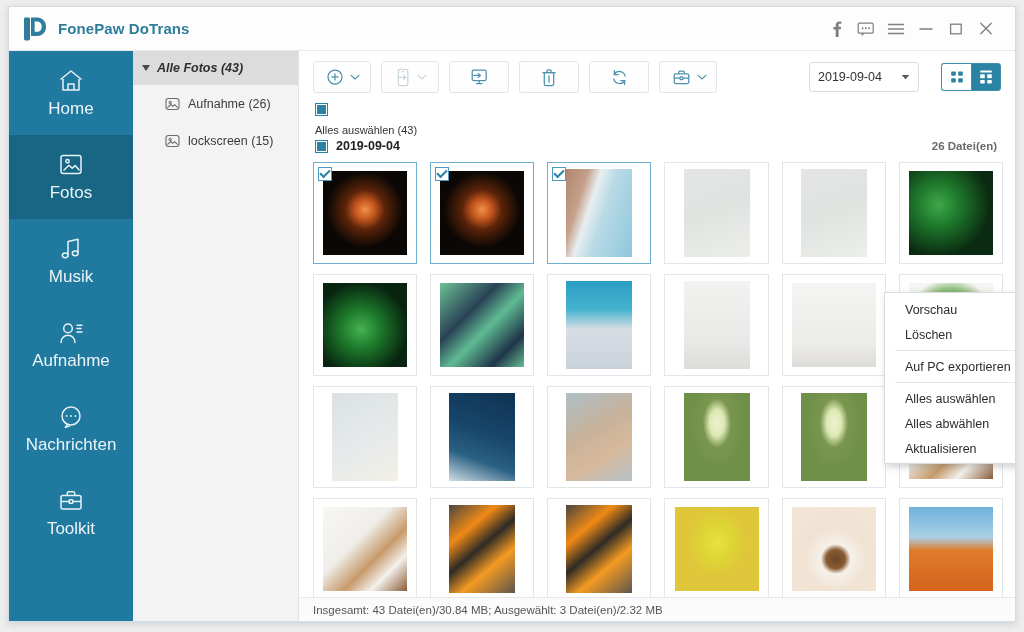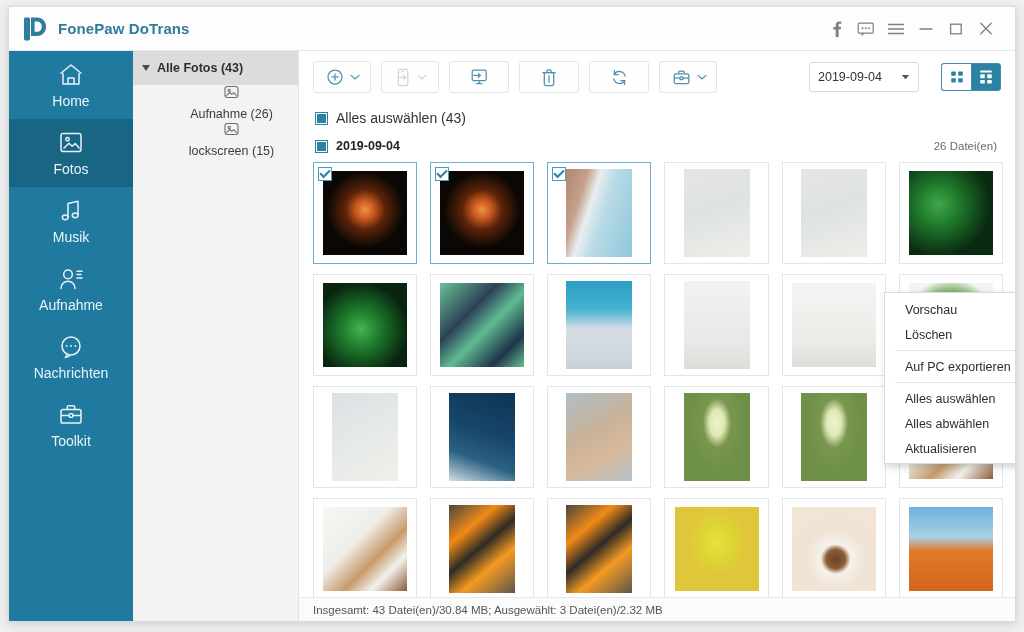--- a/index.html
+++ b/index.html
@@ -106,26 +106,26 @@
 
   
   .nav {
     width: 124px;
     min-width: 124px;
     background: #20799e;
     display: flex;
     flex-direction: column;
   }
   .nav-item {
-    height: 68px;
+    height: 84px;
     display: flex; flex-direction: column;
     align-items: center; justify-content: center;
     gap: 5px;
     color: #eaf4f8;
-    font-size: 14px;
+    font-size: 17px;
     cursor: default;
   }
   .nav-item.sel { background: #186684; justify-content: center; }
   .nav-item .ico { height: 26px; display:flex; align-items:center; }
 
   
   .tree {
     width: 165px;
     min-width: 165px;
     background: #f3f3f3;
@@ -137,30 +137,30 @@
     height: 34px;
     background: #dcdcdc;
     display: flex; align-items: center;
     gap: 7px;
     padding-left: 9px;
     font-weight: bold;
     font-size: 12.5px;
     color: #2f2f2f;
     box-sizing: border-box;
     cursor: default;
+    font-style: italic;
   }
   .tri { width:0;height:0;border-left:4.5px solid transparent;border-right:4.5px solid transparent;border-top:6px solid #4a4a4a; }
   .tree-item {
     height: 37px;
     display: flex; align-items: center;
     gap: 8px;
     padding-left: 32px;
     cursor: default;
     box-sizing: border-box;
-    flex-direction: column;
   }
 
   
   .content {
     flex: 1;
     display: flex;
     flex-direction: column;
     min-width: 0;
     background: #fff;
     position: relative;
@@ -208,40 +208,41 @@
     background: #fff;
     cursor: default;
     box-sizing: border-box;
   }
   .vbtn:first-child { border-radius: 3px 0 0 3px; border-right: none;}
   .vbtn:last-child { border-radius: 0 3px 3px 0; }
   .vbtn.active { background: #2b83a4; }
 
   .selectall {
     height: 30px;
-    display: flex; align-items: center;
+    display: flex; align-items: flex-start;
     gap: 8px;
     padding-left: 16px;
-    font-size: 14px;
+    font-size: 11px;
     color: #333;
     cursor: default;
+    flex-direction: column;
   }
   .grouphdr {
     height: 26px;
     display: flex; align-items: center;
     gap: 8px;
     padding: 0 18px 0 16px;
     font-size: 12.5px;
     font-weight: bold;
     color: #222;
     cursor: default;
   }
   .grouphdr .cnt {
     margin-left: auto;
-    font-weight: normal;
+    font-weight: bold;
     font-size: 11.5px;
     color: #6a6a6a;
   }
 
   
   .cb {
     width: 13px; height: 13px;
     border: 1px solid #2b83a4;
     background: #fff;
     box-sizing: border-box;

